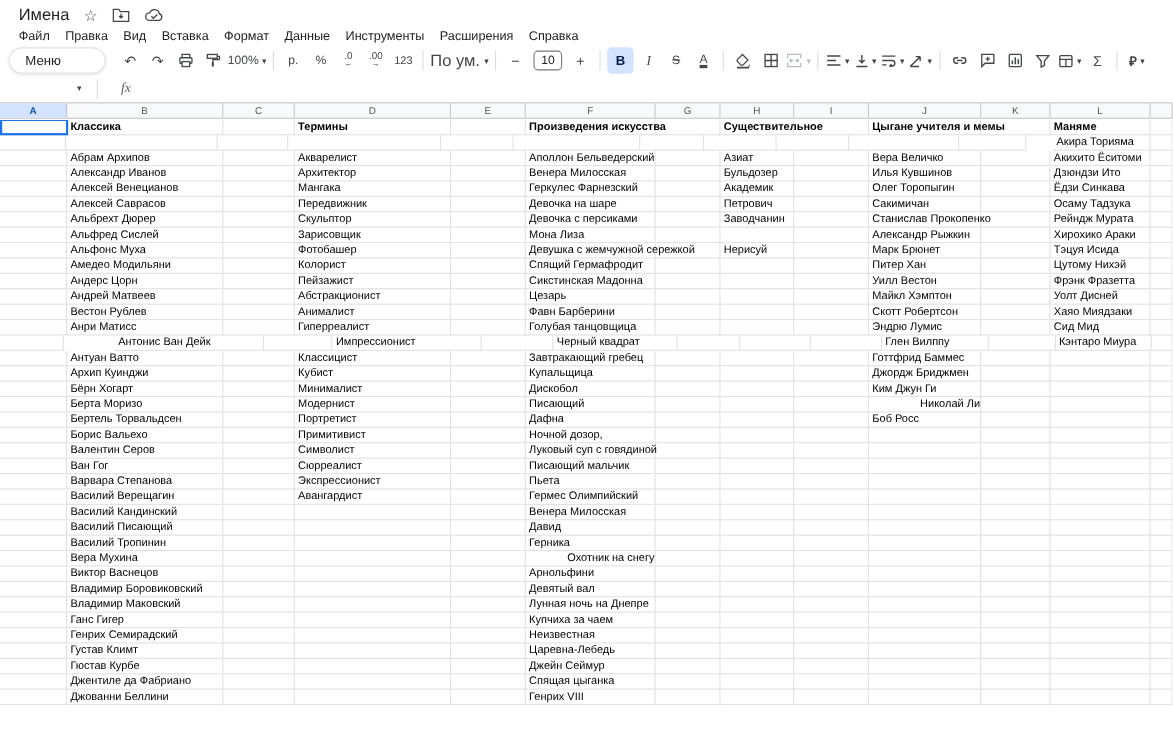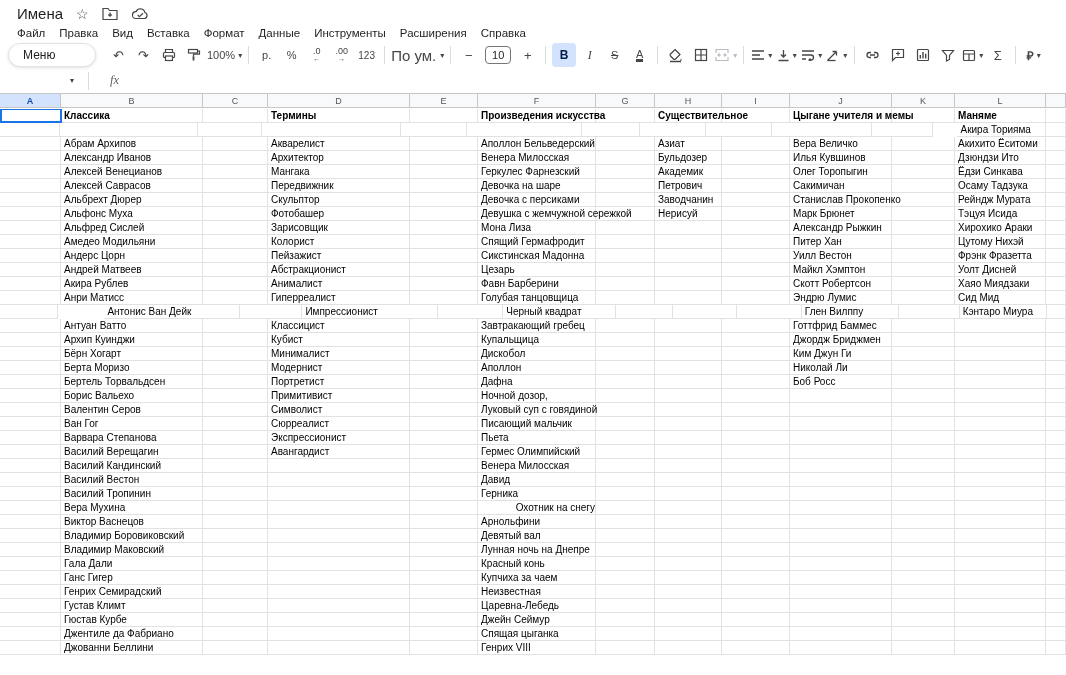--- a/index.html
+++ b/index.html
@@ -365,50 +365,50 @@
       <div class="cell" style="width: 59px;"></div>
       <div class="cell" style="width: 67px;"><span class="ct">Заводчанин</span></div>
       <div class="cell" style="width: 68px;"></div>
       <div class="cell" style="width: 102px;"><span class="ct">Станислав Прокопенко</span></div>
       <div class="cell" style="width: 63px;"></div>
       <div class="cell" style="width: 91px;"><span class="ct">Рейндж Мурата</span></div>
       <div class="cell" style="width: 20px;"></div>
     </div>
     <div class="row">
       <div class="cell" style="width: 61px;"></div>
+      <div class="cell" style="width: 142px;"><span class="ct">Альфред Сислей</span></div>
+      <div class="cell" style="width: 65px;"></div>
+      <div class="cell" style="width: 142px;"><span class="ct">Зарисовщик</span></div>
+      <div class="cell" style="width: 68px;"></div>
+      <div class="cell" style="width: 118px;"><span class="ct">Мона Лиза</span></div>
+      <div class="cell" style="width: 59px;"></div>
+      <div class="cell" style="width: 67px;"></div>
+      <div class="cell" style="width: 68px;"></div>
+      <div class="cell" style="width: 102px;"><span class="ct">Александр Рыжкин</span></div>
+      <div class="cell" style="width: 63px;"></div>
+      <div class="cell" style="width: 91px;"><span class="ct">Хирохико Араки</span></div>
+      <div class="cell" style="width: 20px;"></div>
+    </div>
+    <div class="row">
+      <div class="cell" style="width: 61px;"></div>
       <div class="cell" style="width: 142px;"><span class="ct">Альфонс Муха</span></div>
       <div class="cell" style="width: 65px;"></div>
       <div class="cell" style="width: 142px;"><span class="ct">Фотобашер</span></div>
       <div class="cell" style="width: 68px;"></div>
       <div class="cell" style="width: 118px;"><span class="ct">Девушка с жемчужной сережкой</span></div>
       <div class="cell" style="width: 59px;"></div>
       <div class="cell" style="width: 67px;"><span class="ct">Нерисуй</span></div>
       <div class="cell" style="width: 68px;"></div>
       <div class="cell" style="width: 102px;"><span class="ct">Марк Брюнет</span></div>
       <div class="cell" style="width: 63px;"></div>
       <div class="cell" style="width: 91px;"><span class="ct">Тэцуя Исида</span></div>
       <div class="cell" style="width: 20px;"></div>
     </div>
     <div class="row">
       <div class="cell" style="width: 61px;"></div>
-      <div class="cell" style="width: 142px;"><span class="ct">Альфред Сислей</span></div>
-      <div class="cell" style="width: 65px;"></div>
-      <div class="cell" style="width: 142px;"><span class="ct">Зарисовщик</span></div>
-      <div class="cell" style="width: 68px;"></div>
-      <div class="cell" style="width: 118px;"><span class="ct">Мона Лиза</span></div>
-      <div class="cell" style="width: 59px;"></div>
-      <div class="cell" style="width: 67px;"></div>
-      <div class="cell" style="width: 68px;"></div>
-      <div class="cell" style="width: 102px;"><span class="ct">Александр Рыжкин</span></div>
-      <div class="cell" style="width: 63px;"></div>
-      <div class="cell" style="width: 91px;"><span class="ct">Хирохико Араки</span></div>
-      <div class="cell" style="width: 20px;"></div>
-    </div>
-    <div class="row">
-      <div class="cell" style="width: 61px;"></div>
       <div class="cell" style="width: 142px;"><span class="ct">Амедео Модильяни</span></div>
       <div class="cell" style="width: 65px;"></div>
       <div class="cell" style="width: 142px;"><span class="ct">Колорист</span></div>
       <div class="cell" style="width: 68px;"></div>
       <div class="cell" style="width: 118px;"><span class="ct">Спящий Гермафродит</span></div>
       <div class="cell" style="width: 59px;"></div>
       <div class="cell" style="width: 67px;"></div>
       <div class="cell" style="width: 68px;"></div>
       <div class="cell" style="width: 102px;"><span class="ct">Питер Хан</span></div>
       <div class="cell" style="width: 63px;"></div>
@@ -440,21 +440,21 @@
       <div class="cell" style="width: 59px;"></div>
       <div class="cell" style="width: 67px;"></div>
       <div class="cell" style="width: 68px;"></div>
       <div class="cell" style="width: 102px;"><span class="ct">Майкл Хэмптон</span></div>
       <div class="cell" style="width: 63px;"></div>
       <div class="cell" style="width: 91px;"><span class="ct">Уолт Дисней</span></div>
       <div class="cell" style="width: 20px;"></div>
     </div>
     <div class="row">
       <div class="cell" style="width: 61px;"></div>
-      <div class="cell" style="width: 142px;"><span class="ct">Акира Рублев</span></div>
+      <div class="cell" style="width: 142px;"><span class="ct">Вестон Рублев</span></div>
       <div class="cell" style="width: 65px;"></div>
       <div class="cell" style="width: 142px;"><span class="ct">Анималист</span></div>
       <div class="cell" style="width: 68px;"></div>
       <div class="cell" style="width: 118px;"><span class="ct">Фавн Барберини</span></div>
       <div class="cell" style="width: 59px;"></div>
       <div class="cell" style="width: 67px;"></div>
       <div class="cell" style="width: 68px;"></div>
       <div class="cell" style="width: 102px;"><span class="ct">Скотт Робертсон</span></div>
       <div class="cell" style="width: 63px;"></div>
       <div class="cell" style="width: 91px;"><span class="ct">Хаяо Миядзаки</span></div>
@@ -534,25 +534,25 @@
       <div class="cell" style="width: 63px;"></div>
       <div class="cell" style="width: 91px;"></div>
       <div class="cell" style="width: 20px;"></div>
     </div>
     <div class="row">
       <div class="cell" style="width: 61px;"></div>
       <div class="cell" style="width: 142px;"><span class="ct">Берта Моризо</span></div>
       <div class="cell" style="width: 65px;"></div>
       <div class="cell" style="width: 142px;"><span class="ct">Модернист</span></div>
       <div class="cell" style="width: 68px;"></div>
-      <div class="cell" style="width: 118px;"><span class="ct">Аполлон</span></div>
-      <div class="cell" style="width: 59px;"></div>
-      <div class="cell" style="width: 67px;"></div>
-      <div class="cell" style="width: 68px;"></div>
-      <div class="cell" style="width: 102px;"><span class="ct">Николай Ли</span></div>
+      <div class="cell" style="width: 118px;"><span class="ct">Писающий</span></div>
+      <div class="cell" style="width: 59px;"></div>
+      <div class="cell" style="width: 67px;"></div>
+      <div class="cell" style="width: 68px;"></div>
+      <div class="cell" style="width: 102px; text-align: right;"><span class="ct">Николай Ли</span></div>
       <div class="cell" style="width: 63px;"></div>
       <div class="cell" style="width: 91px;"></div>
       <div class="cell" style="width: 20px;"></div>
     </div>
     <div class="row">
       <div class="cell" style="width: 61px;"></div>
       <div class="cell" style="width: 142px;"><span class="ct">Бертель Торвальдсен</span></div>
       <div class="cell" style="width: 65px;"></div>
       <div class="cell" style="width: 142px;"><span class="ct">Портретист</span></div>
       <div class="cell" style="width: 68px;"></div>
@@ -650,21 +650,21 @@
       <div class="cell" style="width: 59px;"></div>
       <div class="cell" style="width: 67px;"></div>
       <div class="cell" style="width: 68px;"></div>
       <div class="cell" style="width: 102px;"></div>
       <div class="cell" style="width: 63px;"></div>
       <div class="cell" style="width: 91px;"></div>
       <div class="cell" style="width: 20px;"></div>
     </div>
     <div class="row">
       <div class="cell" style="width: 61px;"></div>
-      <div class="cell" style="width: 142px;"><span class="ct">Василий Вестон</span></div>
+      <div class="cell" style="width: 142px;"><span class="ct">Василий Писающий</span></div>
       <div class="cell" style="width: 65px;"></div>
       <div class="cell" style="width: 142px;"></div>
       <div class="cell" style="width: 68px;"></div>
       <div class="cell" style="width: 118px;"><span class="ct">Давид</span></div>
       <div class="cell" style="width: 59px;"></div>
       <div class="cell" style="width: 67px;"></div>
       <div class="cell" style="width: 68px;"></div>
       <div class="cell" style="width: 102px;"></div>
       <div class="cell" style="width: 63px;"></div>
       <div class="cell" style="width: 91px;"></div>
@@ -740,35 +740,20 @@
       <div class="cell" style="width: 59px;"></div>
       <div class="cell" style="width: 67px;"></div>
       <div class="cell" style="width: 68px;"></div>
       <div class="cell" style="width: 102px;"></div>
       <div class="cell" style="width: 63px;"></div>
       <div class="cell" style="width: 91px;"></div>
       <div class="cell" style="width: 20px;"></div>
     </div>
     <div class="row">
       <div class="cell" style="width: 61px;"></div>
-      <div class="cell" style="width: 142px;"><span class="ct">Гала Дали</span></div>
-      <div class="cell" style="width: 65px;"></div>
-      <div class="cell" style="width: 142px;"></div>
-      <div class="cell" style="width: 68px;"></div>
-      <div class="cell" style="width: 118px;"><span class="ct">Красный конь</span></div>
-      <div class="cell" style="width: 59px;"></div>
-      <div class="cell" style="width: 67px;"></div>
-      <div class="cell" style="width: 68px;"></div>
-      <div class="cell" style="width: 102px;"></div>
-      <div class="cell" style="width: 63px;"></div>
-      <div class="cell" style="width: 91px;"></div>
-      <div class="cell" style="width: 20px;"></div>
-    </div>
-    <div class="row">
-      <div class="cell" style="width: 61px;"></div>
       <div class="cell" style="width: 142px;"><span class="ct">Ганс Гигер</span></div>
       <div class="cell" style="width: 65px;"></div>
       <div class="cell" style="width: 142px;"></div>
       <div class="cell" style="width: 68px;"></div>
       <div class="cell" style="width: 118px;"><span class="ct">Купчиха за чаем</span></div>
       <div class="cell" style="width: 59px;"></div>
       <div class="cell" style="width: 67px;"></div>
       <div class="cell" style="width: 68px;"></div>
       <div class="cell" style="width: 102px;"></div>
       <div class="cell" style="width: 63px;"></div>

